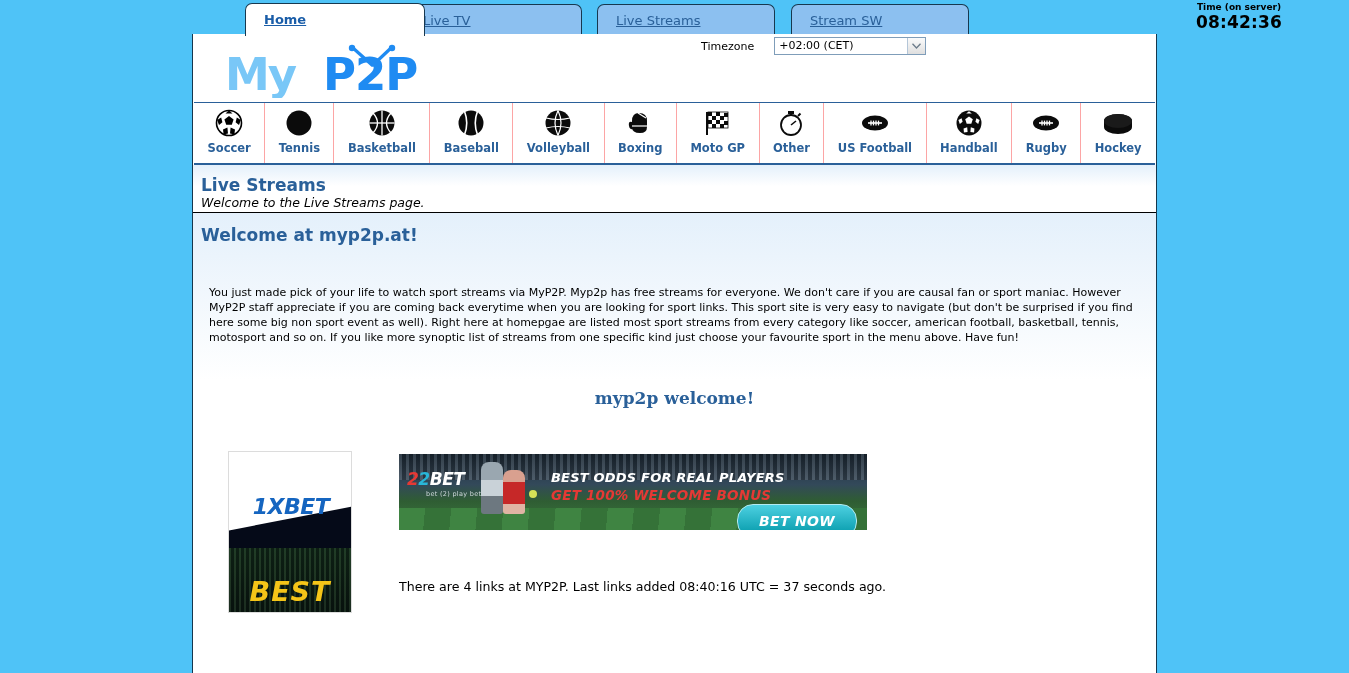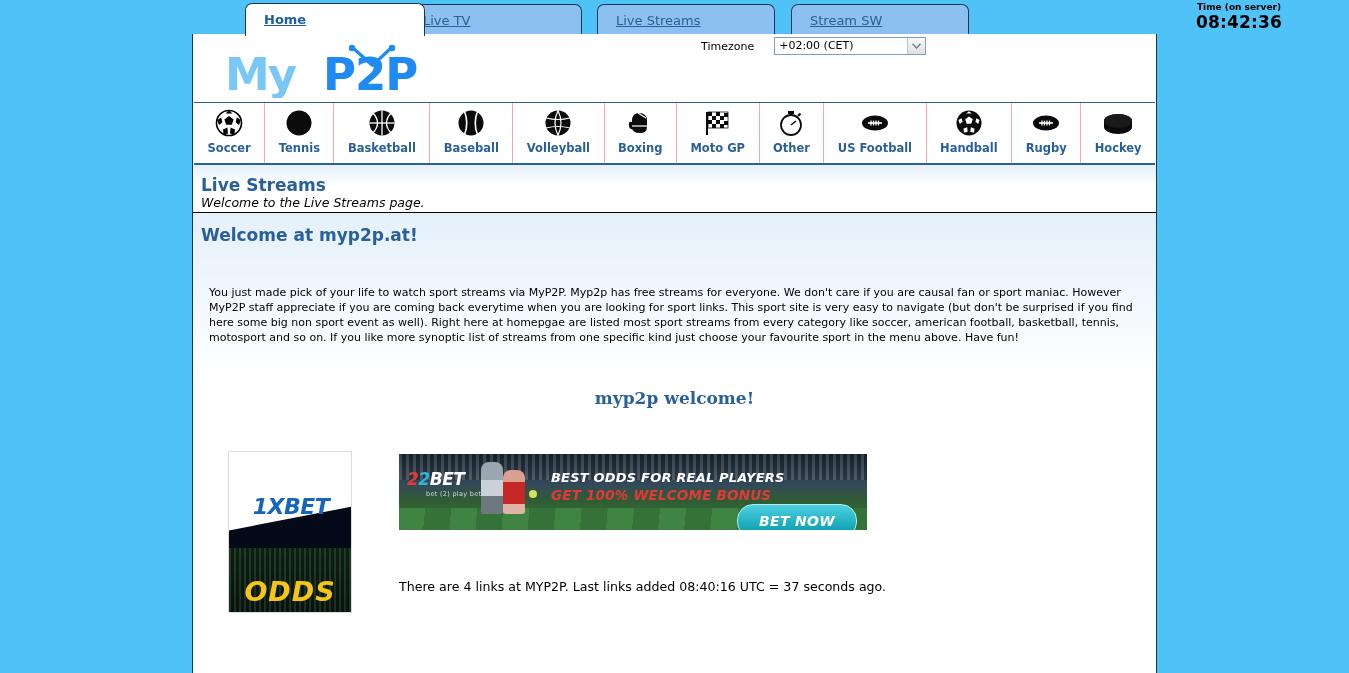--- a/index.html
+++ b/index.html
@@ -601,21 +601,21 @@
     <div id="intro-text">You just made pick of your life to watch sport streams via MyP2P. Myp2p has free streams for everyone. We don't care if you are causal fan or sport maniac. However MyP2P staff appreciate if you are coming back everytime when you are looking for sport links. This sport site is very easy to navigate (but don't be surprised if you find here some big non sport event as well). Right here at homepgae are listed most sport streams from every category like soccer, american football, basketball, tennis, motosport and so on. If you like more synoptic list of streams from one specific kind just choose your favourite sport in the menu above. Have fun!</div>
 
     <div id="subwelcome">myp2p welcome!</div>
 
     <div id="ads-row">
 
       <div id="sidebar-ad">
         <div class="wedge"></div>
         <div class="xb-noise"></div>
         <div class="xb-logo">1XBET</div>
-        <div class="xb-live">ODDS</div>
+        <div class="xb-live">BEST</div>
       </div>
 
       <div id="banner-ad">
         <div class="crowd"></div>
         <div class="pitch"></div>
 
         <div class="bet22">
           <span class="n1">2</span><span class="n2">2</span><span>BET</span>
         </div>
         <div class="tag">bet (2) play  bet (2) win</div>

